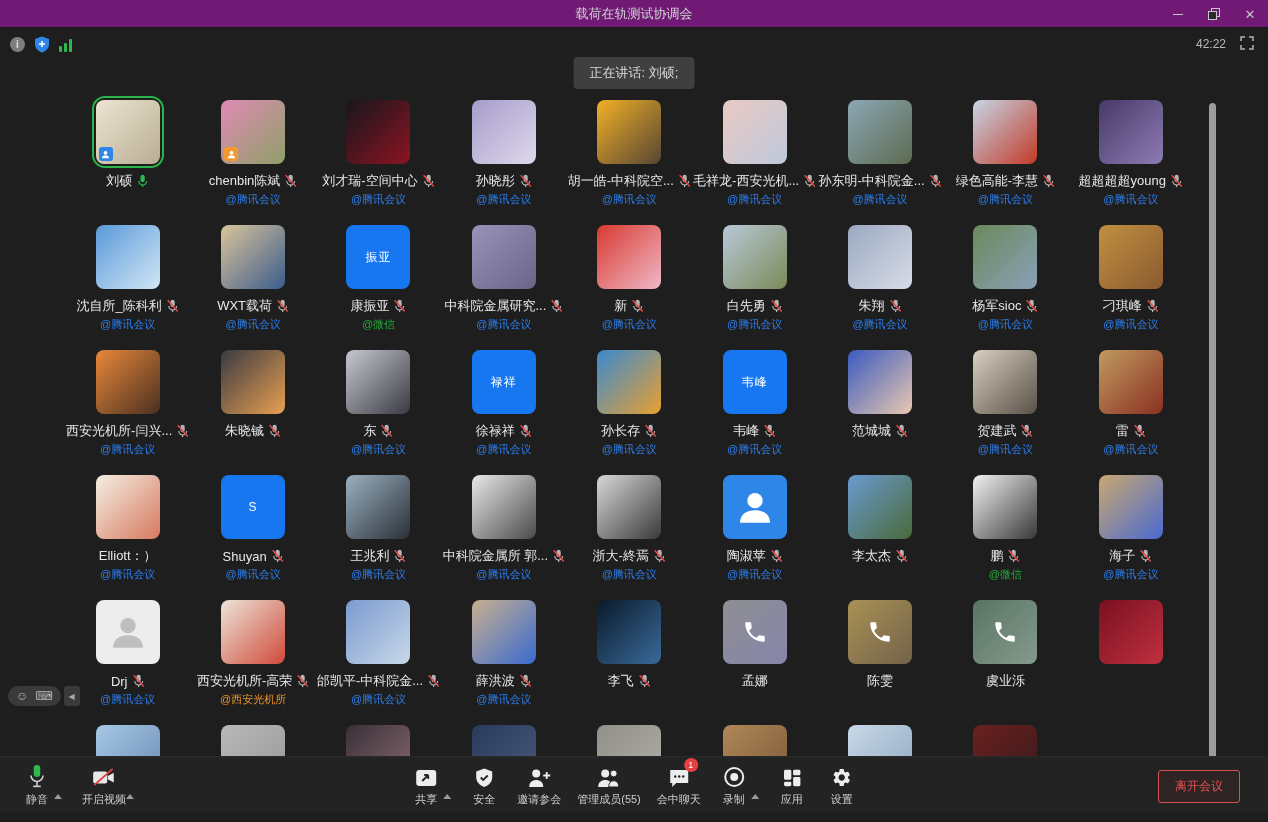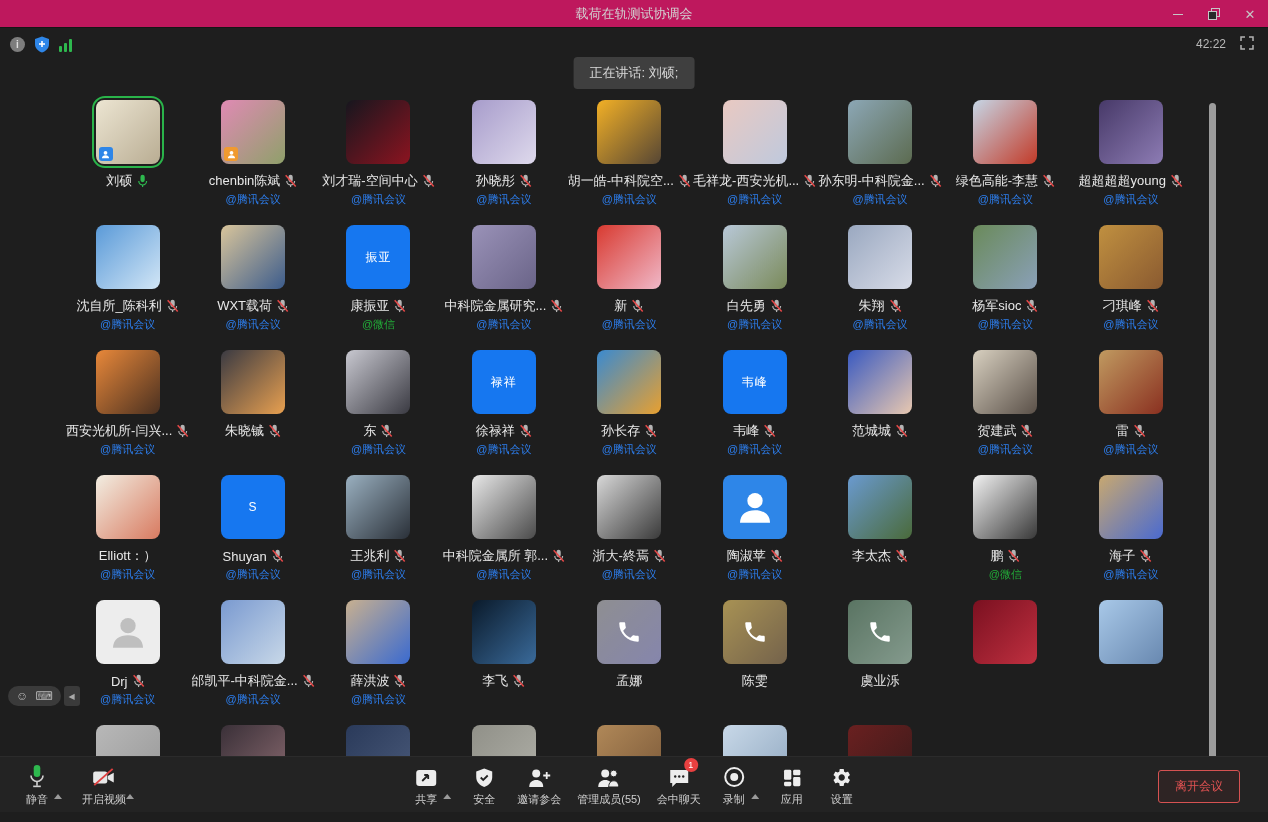--- a/index.html
+++ b/index.html
@@ -1,21 +1,21 @@
 <!DOCTYPE html>
 <html><head>
 <meta charset="utf-8">
 <style>
   * { margin:0; padding:0; box-sizing:border-box; }
   html,body { background:#000; }
   body { font-family:"Liberation Sans","DejaVu Sans",sans-serif; }
   #app { position:relative; width:1268px; height:822px; background:#1e1e1e; overflow:hidden; }
 
   
-  .titlebar { position:absolute; top:0; left:0; width:100%; height:28px; background:#be185d;
+  .titlebar { position:absolute; top:0; left:0; width:100%; height:28px; background:#701a75;
               border-bottom:1px solid #161616; display:flex; align-items:center; }
   .titlebar .title { position:absolute; left:0; right:0; text-align:center; font-size:13px; color:#d2d2d2; }
   .wincontrols { position:absolute; right:0; top:0; height:28px; display:flex; }
   .winbtn { width:36px; height:28px; display:flex; align-items:center; justify-content:center; color:#c6c6c6; font-size:13px; cursor:default; }
   .minline { display:inline-block; width:10px; height:1px; background:#c6c6c6; }
 
   
   .topicons { position:absolute; left:10px; top:36px; display:flex; gap:9px; align-items:center; }
   .ic-info { width:15px; height:15px; border-radius:50%; background:#7d7d7d; color:#dedede;
              font-size:10px; font-weight:bold; display:flex; align-items:center; justify-content:center; }
@@ -915,20 +915,40 @@
       <svg class="mic" viewBox="0 0 14 15">
         <rect x="4.8" y="0.8" width="4.6" height="8" rx="2.3" fill="currentColor"></rect>
         <path d="M3 7.6 a4.2 4.2 0 0 0 8.4 0" fill="none" stroke="currentColor" stroke-width="1.3"></path>
         <line x1="7.1" y1="11.8" x2="7.1" y2="14" stroke="currentColor" stroke-width="1.3"></line>
         <line class="slash" x1="1.8" y1="1.2" x2="12.6" y2="13.4" stroke="#e84848" stroke-width="1.6"></line>
       </svg>
     </div>
     <div class="plabel lb-tencent">@腾讯会议</div>
   </div>
 
+  <div class="tile mic-muted">
+    <div class="avatar-wrap">
+      <div class="avatar" style="background: linear-gradient(135deg, rgb(236, 228, 216), rgb(208, 74, 58));">
+        
+        
+        
+      </div>
+
+    </div>
+    <div class="nrow">
+      <span class="pname">西安光机所-高荣</span>
+      <svg class="mic" viewBox="0 0 14 15">
+        <rect x="4.8" y="0.8" width="4.6" height="8" rx="2.3" fill="currentColor"></rect>
+        <path d="M3 7.6 a4.2 4.2 0 0 0 8.4 0" fill="none" stroke="currentColor" stroke-width="1.3"></path>
+        <line x1="7.1" y1="11.8" x2="7.1" y2="14" stroke="currentColor" stroke-width="1.3"></line>
+        <line class="slash" x1="1.8" y1="1.2" x2="12.6" y2="13.4" stroke="#e84848" stroke-width="1.6"></line>
+      </svg>
+    </div>
+    <div class="plabel lb-org">@西安光机所</div>
+  </div>
 
   <div class="tile mic-muted">
     <div class="avatar-wrap">
       <div class="avatar" style="background: linear-gradient(135deg, rgb(122, 154, 208), rgb(200, 216, 232));">
         
         
         
       </div>
 
     </div>

